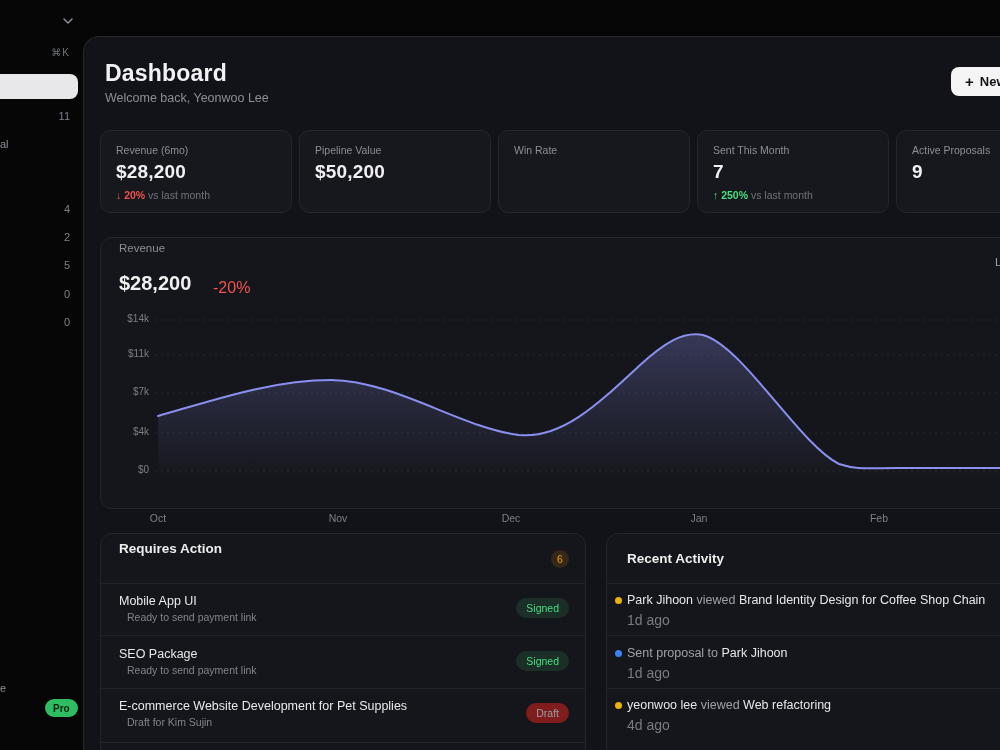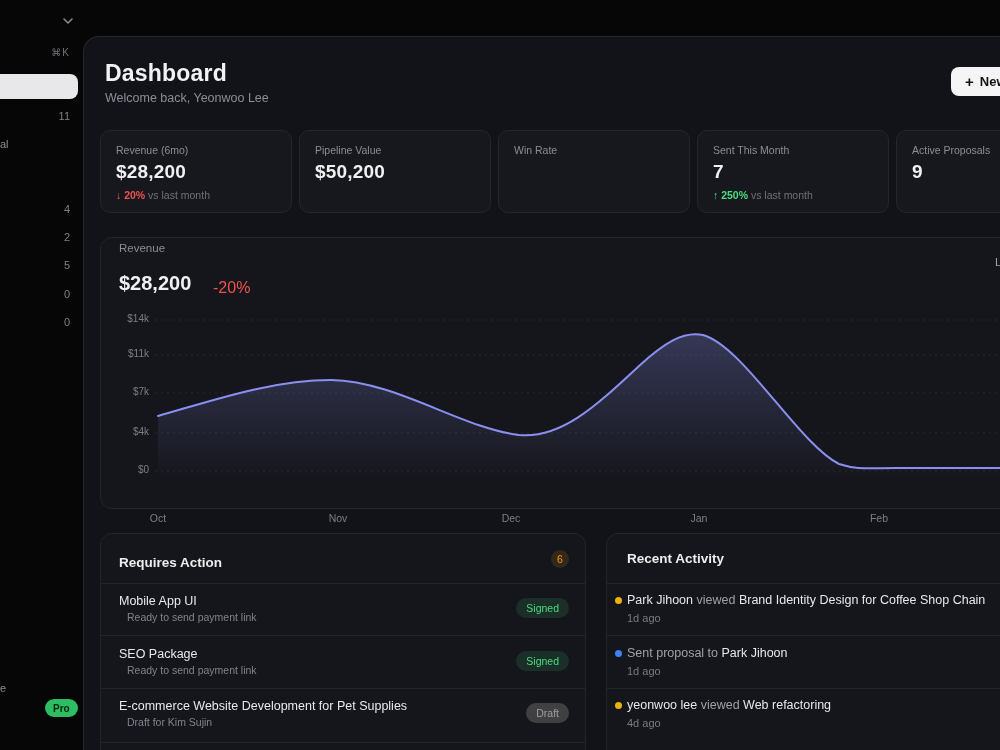--- a/index.html
+++ b/index.html
@@ -53,28 +53,28 @@
   .act-card { left:522px; top:496px; width:460px; height:300px; }
   .card-title { position:absolute; font-size:13.5px; font-weight:600; color:#eceded; }
   .divider { position:absolute; left:0; width:100%; height:1px; background:#222329; }
   .count-badge { position:absolute; right:16px; top:16px; min-width:18px; height:18px; padding:0 5px; border-radius:9px;
                  background:rgba(245,158,11,.14); color:#f59e0b; font-size:10.5px; display:flex; align-items:center; justify-content:center; }
   .ra-item-title { position:absolute; left:18px; font-size:12.5px; color:#e8e9eb; }
   .ra-item-sub { position:absolute; left:18px; font-size:10.5px; color:#81848d;padding-left:8px; }
   .pill { position:absolute; right:16px; height:20px; padding:0 10px; border-radius:10px; font-size:10.5px;
           display:flex; align-items:center; }
   .pill-signed { background:rgba(74,222,128,.12); color:#4ade80; }
-  .pill-draft { background:#404040; color:#9b9ea6; }
+  .pill-draft { background:#7f1d1d; color:#9b9ea6; }
   .act-dot { position:absolute; left:8px; width:7px; height:7px; border-radius:50%; }
   .dot-yellow { background:#eab308; }
   .dot-blue { background:#3b82f6; }
   .act-line { position:absolute; left:20px; right:10px; font-size:12.5px; white-space:nowrap; overflow:hidden; }
   .act-strong { color:#e6e7ea; font-weight:500; }
   .act-muted { color:#9da0a8; }
-  .act-time { position:absolute; left:20px; font-size:11px; color:#787b83; }
+  .act-time { position:absolute; left:20px; font-size:14px; color:#787b83; }
 </style>
 </head>
 <body>
 
 <div class="stage">
 
   <div class="sidebar">
     <span class="sb-chevron">
       <svg width="16" height="16" viewBox="0 0 16 16" fill="none">
           <path d="M4 6l4 4 4-4" stroke="currentColor" stroke-width="1.5" stroke-linecap="round" stroke-linejoin="round"></path>
@@ -165,21 +165,21 @@
           <line x1="4" y1="85" x2="900" y2="85"></line>
           <line x1="4" y1="125" x2="900" y2="125"></line>
           <line x1="4" y1="163" x2="900" y2="163"></line>
         </g>
         <path d="M 7 108 C 60 93, 120 72, 180 72 C 245 73, 310 120, 368 127 C 410 131, 445 98, 488 58 C 513 35, 532 23, 552 27 C 592 38, 648 136, 688 156 C 706 162, 718 160, 745 160 L 900 160 L 900 172 L 7 172 Z" fill="url(#areaGrad)" stroke="none"></path>
         <path d="M 7 108 C 60 93, 120 72, 180 72 C 245 73, 310 120, 368 127 C 410 131, 445 98, 488 58 C 513 35, 532 23, 552 27 C 592 38, 648 136, 688 156 C 706 162, 718 160, 745 160 L 900 160" fill="none" stroke="#8a8ff0" stroke-width="2" stroke-linecap="round"></path>
       </svg>
     </div>
 
     <div class="card ra-card">
-      <div class="card-title" style="left:18px; top:21px">Requires Action</div>
+      <div class="card-title" style="left:18px; top:7px">Requires Action</div>
       <div class="count-badge">6</div>
       <div class="divider" style="top:49px"></div>
 
       <div>
         <div class="ra-item-title" style="top:60px">Mobile App UI</div>
         <div class="ra-item-sub" style="top:77px">Ready to send payment link</div>
         <div class="pill pill-signed" style="top:64px">Signed</div>
       </div>
       <div class="divider" style="top:101px"></div>
 

